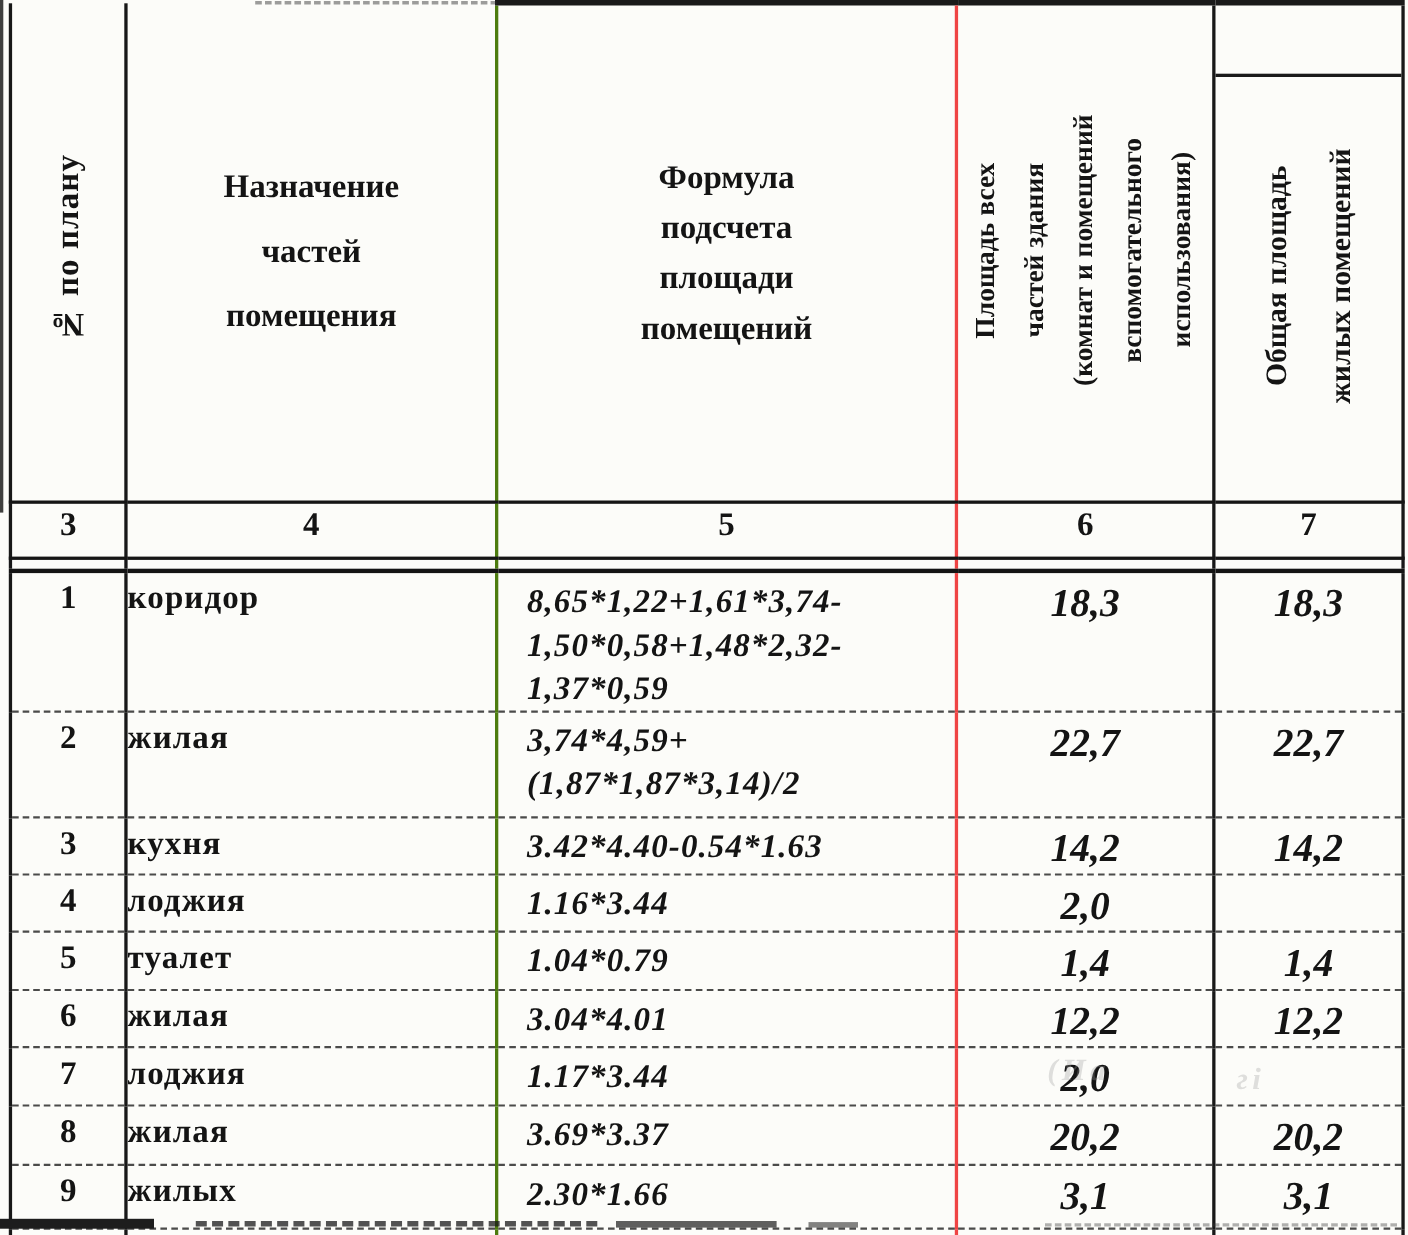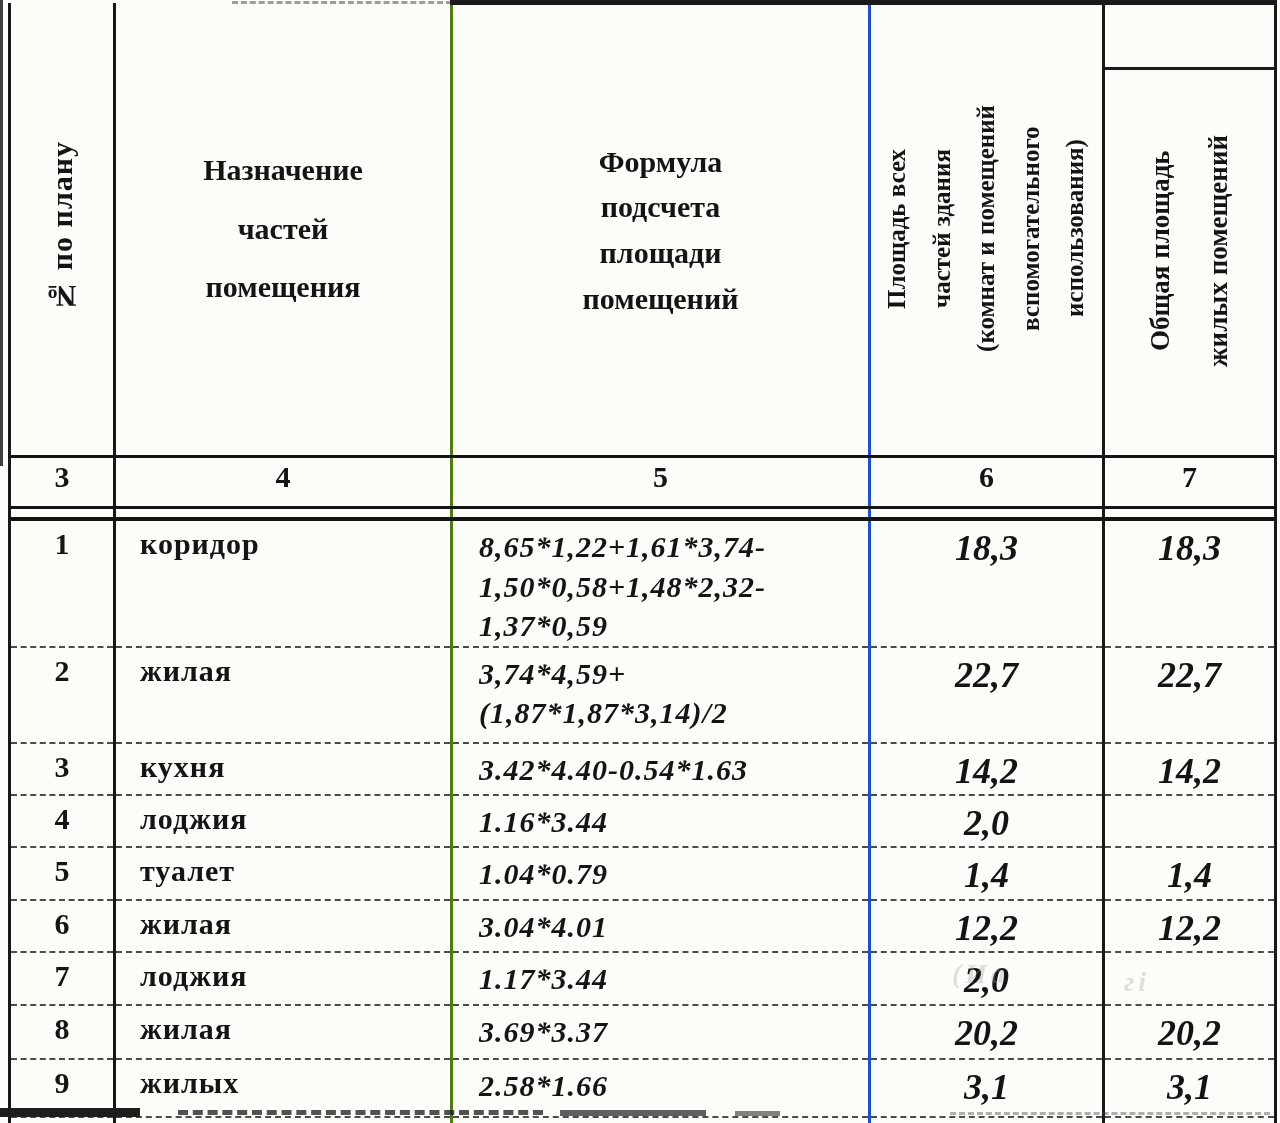--- a/index.html
+++ b/index.html
@@ -10,21 +10,21 @@
   }
   table.doc{
     position:absolute;left:8px;top:0;
     border-collapse:collapse;table-layout:fixed;
     width:1266px;
   }
   td,th{padding:0;vertical-align:top;overflow:hidden;}
   
   .c1{border-left:3px solid #181818;border-right:3px solid #181818;}
   .c2{border-right:3px solid #4d7c0f;}
-  .c3{border-right:3px solid #1d4ed8;}
+  .c3{border-right:3px solid #ef4444;}
   .c4{border-right:3px solid #181818;}
   .c5{border-right:3px solid #181818;}
   
   tr.hdr th{height:450px;vertical-align:middle;text-align:center;font-weight:bold;border-bottom:3px solid #151515;}
   tr.hdr th.topline{border-top:5px solid #1a1a1a;}
   .v-text{
     display:inline-block;writing-mode:vertical-rl;transform:rotate(180deg);
     white-space:pre-line;font-weight:bold;
   }
   .h-col1 .v-text{font-size:30px;letter-spacing:1px;}
@@ -37,21 +37,21 @@
   
   tr.numrow td{
     height:46px;text-align:center;font-size:30px;font-weight:bold;
     border-top:3px solid #151515;border-bottom:3px solid #151515;padding-top:2px;
   }
   tr.spacer td{height:8px;border-bottom:4px solid #141414;}
   
   tr.data td{padding-top:6px;}
   tr.data + tr.data td, tr.total td{border-top:2px dashed rgba(30,30,30,.8);}
   td.num{text-align:center;font-size:30px;font-weight:bold;}
-  td.name{font-size:30px;font-weight:bold;padding-left:24px;letter-spacing:1px;}
+  td.name{font-size:30px;font-weight:bold;letter-spacing:1px;}
   td.formula{
     font-size:30px;font-weight:600;font-style:italic;
     padding-left:26px;line-height:1.32;white-space:pre-line;letter-spacing:1px;
   }
   td.val{text-align:center;font-size:36px;font-weight:bold;font-style:italic;}
   tr.r1 td{height:116px;}
   tr.r2 td{height:88px;}
   tr.r3 td{height:44px;} tr.r4 td{height:44px;} tr.r5 td{height:45px;}
   tr.r6 td{height:44px;} tr.r7 td{height:45px;} tr.r8 td{height:46px;}
   tr.r9 td{height:50px;}
@@ -186,21 +186,21 @@
     <tr class="data r8">
       <td class="c1 num">8</td>
       <td class="c2 name">жилая</td>
       <td class="c3 formula">3.69*3.37</td>
       <td class="c4 val">20,2</td>
       <td class="c5 val">20,2</td>
     </tr>
     <tr class="data r9">
       <td class="c1 num">9</td>
       <td class="c2 name">жилых</td>
-      <td class="c3 formula">2.58*1.66</td>
+      <td class="c3 formula">2.30*1.66</td>
       <td class="c4 val">3,1</td>
       <td class="c5 val">3,1</td>
     </tr>
 
     <tr class="total">
       <td class="c1"></td>
       <td class="c2"></td>
       <td class="c3 total-label">Итого:</td>
       <td class="c4 val">96,1</td>
       <td class="c5 val">92,1</td>

